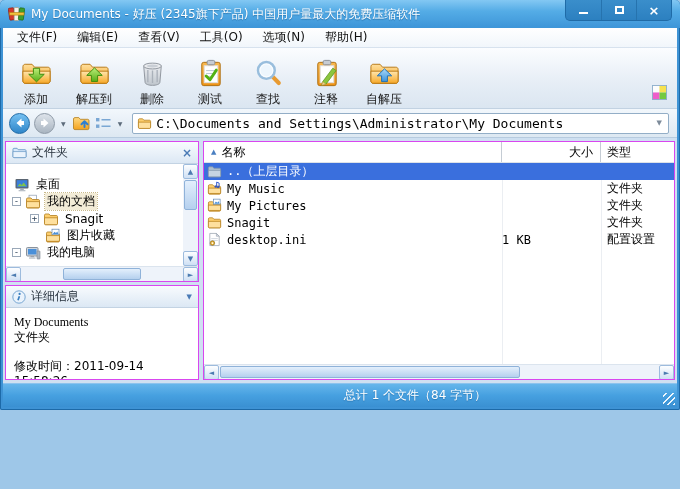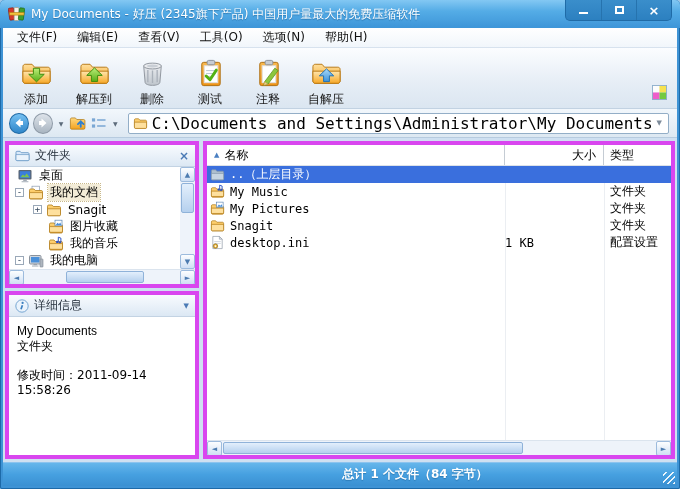--- a/index.html
+++ b/index.html
@@ -1,19 +1,19 @@
 <!DOCTYPE html>
 <html><head>
 <meta charset="utf-8">
 <style>
   * { margin:0; padding:0; box-sizing:border-box; }
   html,body { width:680px; height:489px; font-family:"DejaVu Sans","Liberation Sans",sans-serif; font-size:12px; }
   body { background:#9ec7e8; }
 
-  .window { position:relative; width:680px; height:489px; background:#3e93d5;
+  .window { position:relative; width:680px; height:410px; background:#3e93d5;
             border-radius:5px 5px 2px 2px; overflow:hidden;
             box-shadow: inset 0 0 0 1px #1d6aa8; }
 
   
   .titlebar { position:relative; height:28px;
               background:linear-gradient(180deg,#83c8f3 0%,#54ace6 40%,#3d95d8 100%);
               display:flex; align-items:center; padding:0 8px; }
   .app-icon { width:17px; height:16px; margin-right:6px; flex:0 0 auto; }
   .title-text { color:#fff; font-size:12px; white-space:nowrap; overflow:hidden;
                 text-shadow:0 1px 1px rgba(0,60,110,.45); }
@@ -46,37 +46,37 @@
 
   
   .addressbar { height:29px; background:linear-gradient(180deg,#f2f7fc,#dde8f2);
                 border-bottom:1px solid #b7cbdf; display:flex; align-items:center; padding:0 8px 0 6px; gap:4px; }
   .nav-circle { width:21px; height:21px; border-radius:50%; display:flex; align-items:center; justify-content:center; }
   .nav-back { background:linear-gradient(180deg,#74c0f2,#2f86c9); border:1px solid #1f6aa6; }
   .nav-fwd  { background:linear-gradient(180deg,#dde3ea,#a9b5c1); border:1px solid #8d99a6; }
   .caret { font-size:6px; color:#5c6b7a; padding:0 2px; }
   .addr-box { flex:1; height:21px; background:#fff; border:1px solid #93aec7; border-radius:2px;
               display:flex; align-items:center; padding:0 2px 0 4px; margin-left:4px; }
-  .addr-text { flex:1; font-family:"DejaVu Sans Mono","DejaVu Sans",monospace; font-size:16px;
+  .addr-text { flex:1; font-family:"DejaVu Sans Mono","DejaVu Sans",monospace; font-size:13px;
                white-space:nowrap; overflow:hidden; color:#000; margin-left:4px; }
   .addr-caret { font-size:7px; color:#7d8b9a; padding:0 4px; }
 
   
   .main { flex:1; display:flex; gap:4px; padding:3px 2px; overflow:hidden; }
   .leftcol { width:194px; display:flex; flex-direction:column; gap:3px; flex:0 0 auto; }
-  .pane { border:4px solid #d946ef; background:#fff; display:flex; flex-direction:column; overflow:hidden; }
+  .pane { border:1px solid #d946ef; background:#fff; display:flex; flex-direction:column; overflow:hidden; }
   .pane-hdr { height:22px; flex:0 0 auto; background:linear-gradient(180deg,#f8fbfe,#dce8f4);
               border-bottom:1px solid #c3d3e3; display:flex; align-items:center; padding:0 6px; gap:5px; color:#26313d; }
   .pane-hdr .spacer { flex:1; }
   .pane-x { color:#4a7ab5; font-weight:bold; font-size:12px; }
   .pane-collapse { color:#4a7ab5; font-size:7px; }
 
   
   .tree { height:102px; position:relative; overflow:hidden; background:#fff; }
-  .tree-rows { position:absolute; left:0; top:0; right:15px;border-radius:16px; }
+  .tree-rows { position:absolute; left:0; top:12px; right:15px;border-radius:16px; }
   .trow { height:17px; display:flex; align-items:center; white-space:nowrap; }
   .exp { width:9px; height:9px; border:1px solid #9aa8b8; background:#fff; color:#33475c;
          font-size:9px; line-height:7px; text-align:center; margin-right:4px; flex:0 0 auto; font-family:"DejaVu Sans Mono",monospace; }
   .trow svg { width:16px; height:16px; margin-right:4px; flex:0 0 auto; }
   .tlab { color:#000; padding:0 2px; }
   .tlab.sel { background:#f3ecd7; outline:1px dotted #c9b98a; }
   .ind0 { padding-left:8px; } .ind1 { padding-left:6px; } .ind2 { padding-left:24px; }
 
   
   .vscroll { position:absolute; right:0; top:0; bottom:0; width:15px; background:#eef3fa; display:flex; flex-direction:column; }
@@ -85,21 +85,21 @@
             border:1px solid #9dbbdd; border-radius:2px; color:#4c7bb0; font-size:7px;
             display:flex; align-items:center; justify-content:center; }
   .sb-track { flex:1; position:relative; }
   .sb-thumb { position:absolute; background:linear-gradient(180deg,#e3effc,#b5d0ee);
               border:1px solid #8fb2d9; border-radius:2px; }
   .hthumb { top:1px; bottom:1px; }
   .vthumb { left:1px; right:1px; }
 
   
   .details-body { flex:1; padding:7px 8px; color:#000; line-height:15px; }
-  .mono { font-family:Liberation Sans, sans-serif; }
+  .mono { font-family:Liberation Serif, serif; }
   .details-gap { height:14px; }
 
   
   .rightcol { flex:1; display:flex; flex-direction:column; }
   .cols-hdr { height:21px; flex:0 0 auto; display:flex; background:#fff; border-bottom:1px solid #dde2e8; color:#000; }
   .col-name { width:298px; display:flex; align-items:center; gap:5px; padding-left:7px; border-right:1px solid #c5ccd4; }
   .col-size { width:99px; display:flex; align-items:center; justify-content:flex-end; padding-right:7px; border-right:1px solid #c5ccd4; }
   .col-type { flex:1; display:flex; align-items:center; padding-left:6px; }
   .sort-arrow { font-size:7px; color:#4a7fc1; }
   .rows-area { flex:1; position:relative; background:#fff; overflow:hidden; }
@@ -108,21 +108,21 @@
   .frow svg { width:15px; height:15px; margin:0 5px 0 3px; flex:0 0 auto; }
   .fname { width:275px; white-space:nowrap; overflow:hidden; font-family:"DejaVu Sans Mono","DejaVu Sans",monospace; }
   .fsize { width:99px; padding-right:7px; font-family:"DejaVu Sans Mono","DejaVu Sans",monospace; }
   .ftype { flex:1; padding-left:6px; white-space:nowrap; }
   .frow.selected { background:#3a6fdd; color:#fff; }
 
   
   .statusbar { height:24px; flex:0 0 auto; position:relative;
                background:linear-gradient(180deg,#66b6eb 0%,#46a0e0 50%,#3a90d2 100%);
                border-top:1px solid #8cc3ee; display:flex; align-items:center; justify-content:center;
-               color:#fff; padding-left:150px; text-shadow:0 1px 1px rgba(0,60,110,.35);font-weight:bold; }
+               color:#fff; padding-left:150px; text-shadow:0 1px 1px rgba(0,60,110,.35); }
   .grip { position:absolute; right:2px; bottom:2px; width:12px; height:12px;
           background:repeating-linear-gradient(-45deg, rgba(255,255,255,.9) 0 1.5px, transparent 1.5px 4.5px); }
 </style>
 </head>
 <body>
 
 <svg width="0" height="0" style="position:absolute" aria-hidden="true">
   <defs>
     <linearGradient id="gFold" x1="0" y1="0" x2="0" y2="1">
         <stop offset="0" stop-color="#ffdf9c"></stop>
@@ -232,20 +232,28 @@
         <svg viewBox="0 0 34 34">
           <rect x="8" y="5.5" width="19" height="24" rx="2" fill="url(#gClip)" stroke="#ad6f14"></rect>
           <rect x="10.5" y="9" width="14" height="17.5" fill="#fff" stroke="#dcdcdc"></rect>
           <path d="M12.5 14h10M12.5 17h10M12.5 20h6" stroke="#b9c6d4" stroke-width="1"></path>
           <rect x="13.5" y="3.5" width="8" height="4.5" rx="1.6" fill="#c7ccd3" stroke="#8b929b"></rect>
           <path d="M12.5 19.5l4 4L23 13.5" stroke="#53b215" stroke-width="3" fill="none" stroke-linecap="round" stroke-linejoin="round"></path>
         </svg>
         <span class="tlabel">测试</span>
       </div>
 
+      <div class="tbtn">
+        <svg viewBox="0 0 34 34">
+          <path d="M21.2 20.2L27.6 26.8" stroke="#e89a30" stroke-width="4.2" stroke-linecap="round"></path>
+          <circle cx="14.8" cy="13.8" r="8.6" fill="#edf6fd" stroke="#99bedd" stroke-width="2.6"></circle>
+          <circle cx="14.8" cy="13.8" r="6.6" fill="none" stroke="#ffffff" stroke-width="1.2" opacity=".7"></circle>
+        </svg>
+        <span class="tlabel">查找</span>
+      </div>
 
 
 
       <div class="tbtn">
         <svg viewBox="0 0 34 34">
           <rect x="8" y="5.5" width="19" height="24" rx="2" fill="url(#gClip)" stroke="#ad6f14"></rect>
           <rect x="10.5" y="9" width="14" height="17.5" fill="#fff" stroke="#dcdcdc"></rect>
           <rect x="13.5" y="3.5" width="8" height="4.5" rx="1.6" fill="#c7ccd3" stroke="#8b929b"></rect>
           <path d="M13 25.5L23.5 11.5l3.4 2.5L16.4 28l-4.2 1z" fill="#8cc63e" stroke="#59961c" stroke-width=".8"></path>
           <path d="M13 25.5l3.4 2.5-4.2 1z" fill="#f3cd8d" stroke="#c79b4e" stroke-width=".5"></path>
@@ -350,31 +358,20 @@
               <div class="trow ind2">
                 <span style="width:15px"></span>
                 <svg viewBox="0 0 16 16">
                   <path d="M1.5 5.2c0-.7.5-1.2 1.1-1.2H6l1.3 1.5h6.1c.6 0 1.1.5 1.1 1.1v6.2c0 .7-.5 1.2-1.1 1.2H2.6c-.6 0-1.1-.5-1.1-1.2z" fill="url(#gSFold)" stroke="#b07b1a" stroke-width=".8"></path>
                   <rect x="7" y="1.2" width="7" height="5.6" fill="#fff" stroke="#5b83b0" stroke-width=".7"></rect>
                   <path d="M7.6 6.2l1.9-2.4 1.5 1.3 1.3-1.7 1.2 2.8z" fill="#4a90d9"></path>
                   <path d="M1.5 7.6h13v4.5c0 .7-.5 1.2-1.1 1.2H2.6c-.6 0-1.1-.5-1.1-1.2z" fill="#fee09e" stroke="#b07b1a" stroke-width=".7"></path>
                 </svg>
                 <span class="tlab">图片收藏</span>
               </div>
-              <div class="trow ind2">
-                <span style="width:15px"></span>
-                <svg viewBox="0 0 16 16">
-                  <path d="M1.5 5.2c0-.7.5-1.2 1.1-1.2H6l1.3 1.5h6.1c.6 0 1.1.5 1.1 1.1v6.2c0 .7-.5 1.2-1.1 1.2H2.6c-.6 0-1.1-.5-1.1-1.2z" fill="url(#gSFold)" stroke="#b07b1a" stroke-width=".8"></path>
-                  <path d="M10.3 1.2v4.6M10.3 1.2l2.6 1v4.3" stroke="#2a52c8" stroke-width="1" fill="none"></path>
-                  <circle cx="9.3" cy="6" r="1.3" fill="#2a52c8"></circle>
-                    <circle cx="11.9" cy="6.7" r="1.3" fill="#2a52c8"></circle>
-                  <path d="M1.5 7.6h13v4.5c0 .7-.5 1.2-1.1 1.2H2.6c-.6 0-1.1-.5-1.1-1.2z" fill="#fee09e" stroke="#b07b1a" stroke-width=".7"></path>
-                </svg>
-                <span class="tlab">我的音乐</span>
-              </div>
               <div class="trow ind1">
                 <span class="exp">-</span>
                 <svg viewBox="0 0 16 16">
                   <rect x="1.5" y="2.5" width="11.5" height="8.5" rx="1" fill="#cfd6de" stroke="#8a929c"></rect>
                   <rect x="3" y="4" width="8.5" height="5.5" fill="#4a90d9"></rect>
                   <rect x="5.5" y="11" width="3.5" height="1.3" fill="#9aa2ac"></rect>
                   <rect x="4" y="12.4" width="6.5" height="1.3" fill="#b9c0c8"></rect>
                   <rect x="12" y="6" width="3" height="8" rx=".6" fill="#aeb6bf" stroke="#7d8690" stroke-width=".6"></rect>
                 </svg>
                 <span class="tlab">我的电脑</span>

